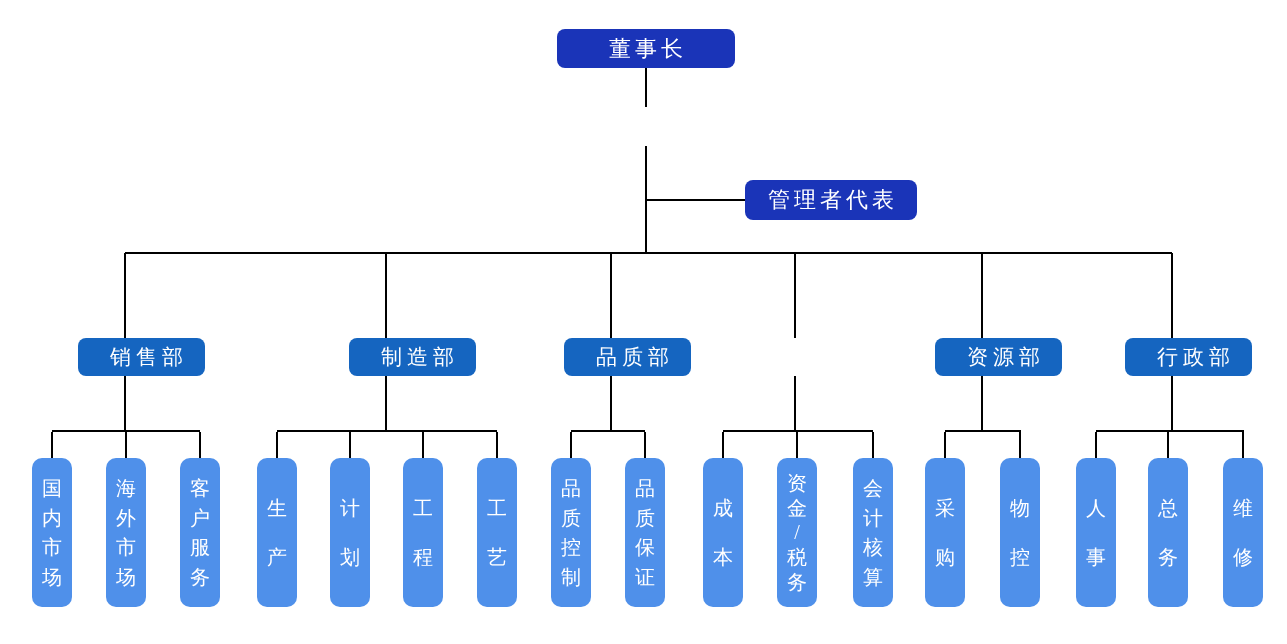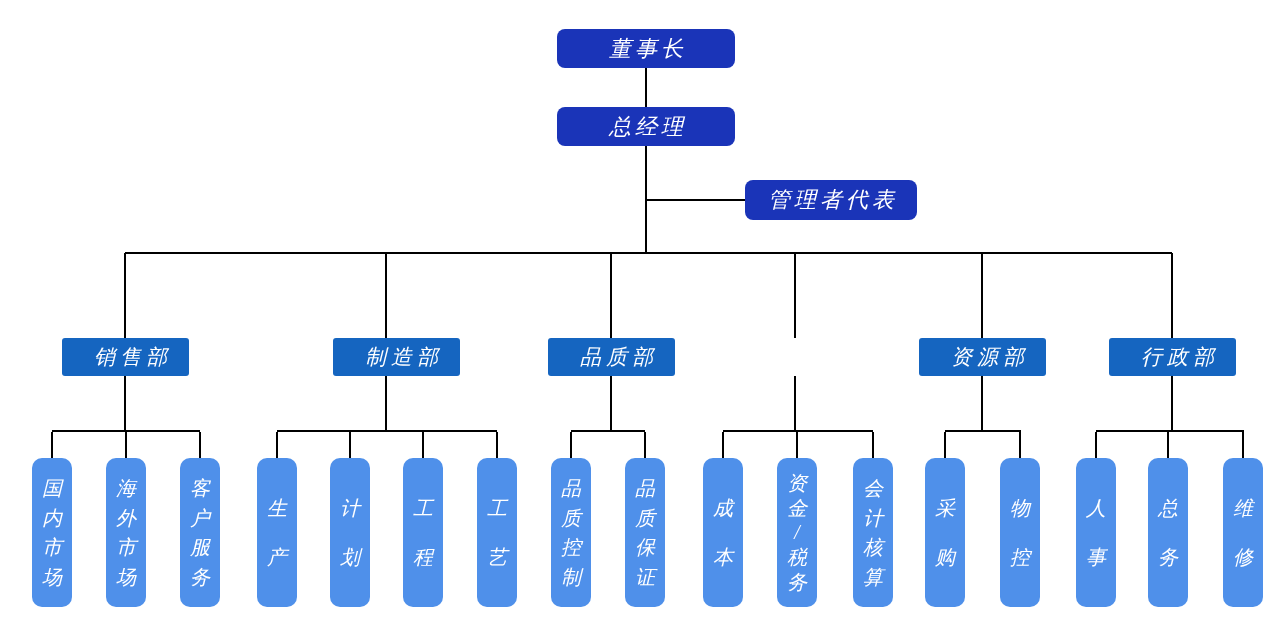--- a/index.html
+++ b/index.html
@@ -5,49 +5,48 @@
 <style>
   * { margin:0; padding:0; box-sizing:border-box; }
   html, body { background:#fff; }
   body {
     width:1287px; height:644px; overflow:hidden;
     font-family:"Liberation Serif","DejaVu Serif",serif;
   }
   .chart { position:relative; width:1287px; height:644px; background:var(--background,#ffffff); }
   .node {
     position:absolute; display:flex; align-items:center; justify-content:center;
-    color:var(--text,#ffffff); text-align:center; white-space:nowrap;font-style:italic;
+    color:var(--text,#ffffff); text-align:center; white-space:nowrap;
   }
   .l1 {
     width:178px; height:39px; background:var(--level1,#1a34b8);
     border-radius:8px; font-size:22px; letter-spacing:4px; padding-left:4px;
   }
   .l1.mgr { width:172px; height:40px; }
   .l2 {
     top:338px; width:127px; height:38px; background:var(--level2,#1565c0);
-    border-radius:3px; font-size:21px; letter-spacing:5px; padding-left:15px;
+    border-radius:8px; font-size:21px; letter-spacing:5px; padding-left:15px;margin-left:16px;
   }
   .l3 {
     top:458px; width:40px; height:149px; background:var(--level3,#4f90ea);
     border-radius:10px; font-size:20px;
     flex-direction:column; justify-content:space-evenly;
     padding:10px 0; white-space:normal;
   }
   .l3 span { display:block; line-height:1; }
   .hline, .vline { position:absolute; background:var(--line,#000000); }
   .hline { height:2px; }
   .vline { width:2px; }
 </style>
 </head>
 <body>
 
 <div class="chart">
 
   <div class="node l1" style="left:557px; top:29px">董事长</div>
-  <div class="node l1" style="left:557px; top:107px">总经理</div>
   <div class="node l1 mgr" style="left:745px; top:180px">管理者代表</div>
 
   <div class="node l2" style="left:62px">销售部</div>
   <div class="node l2" style="left:333px">制造部</div>
   <div class="node l2" style="left:548px">品质部</div>
   <div class="node l2" style="left:1109px">行政部</div>
   <div class="node l2" style="left:919px">资源部</div>
 
   <div class="node l3" style="left:32px">
       <span>国</span>

